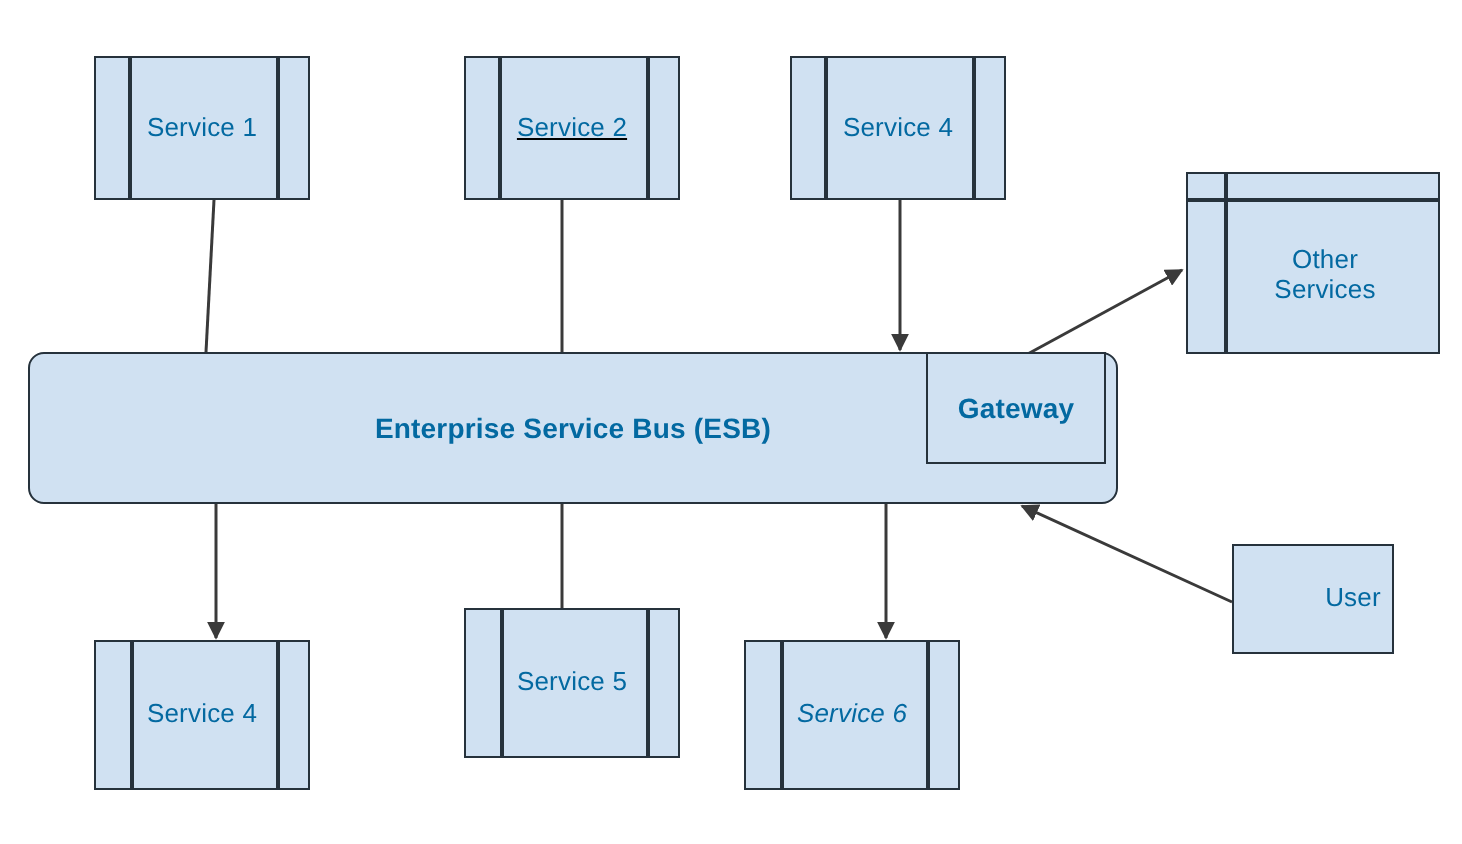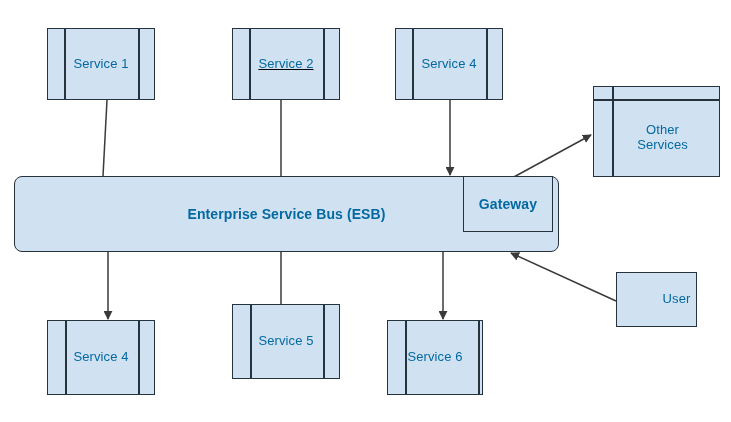--- a/index.html
+++ b/index.html
@@ -137,19 +137,19 @@
     <span class="bar v" style="left:90px;"></span>
     <span class="label">Service 4</span>
   </div>
 
   <div class="node component" style="left:232px; top:304px; width:108px; height:75px;">
     <span class="bar v" style="left:17px;"></span>
     <span class="bar v" style="left:90px;"></span>
     <span class="label">Service 5</span>
   </div>
 
-  <div class="node component" style="left:387px; top:320px; width:96px; height:75px;">
+  <div class="node component" style="left:372px; top:320px; width:108px; height:75px;font-style:italic;">
     <span class="bar v" style="left:17px;"></span>
     <span class="bar v" style="left:90px;"></span>
     <span class="label">Service 6</span>
   </div>
 
 </div>
 
 </body></html>

